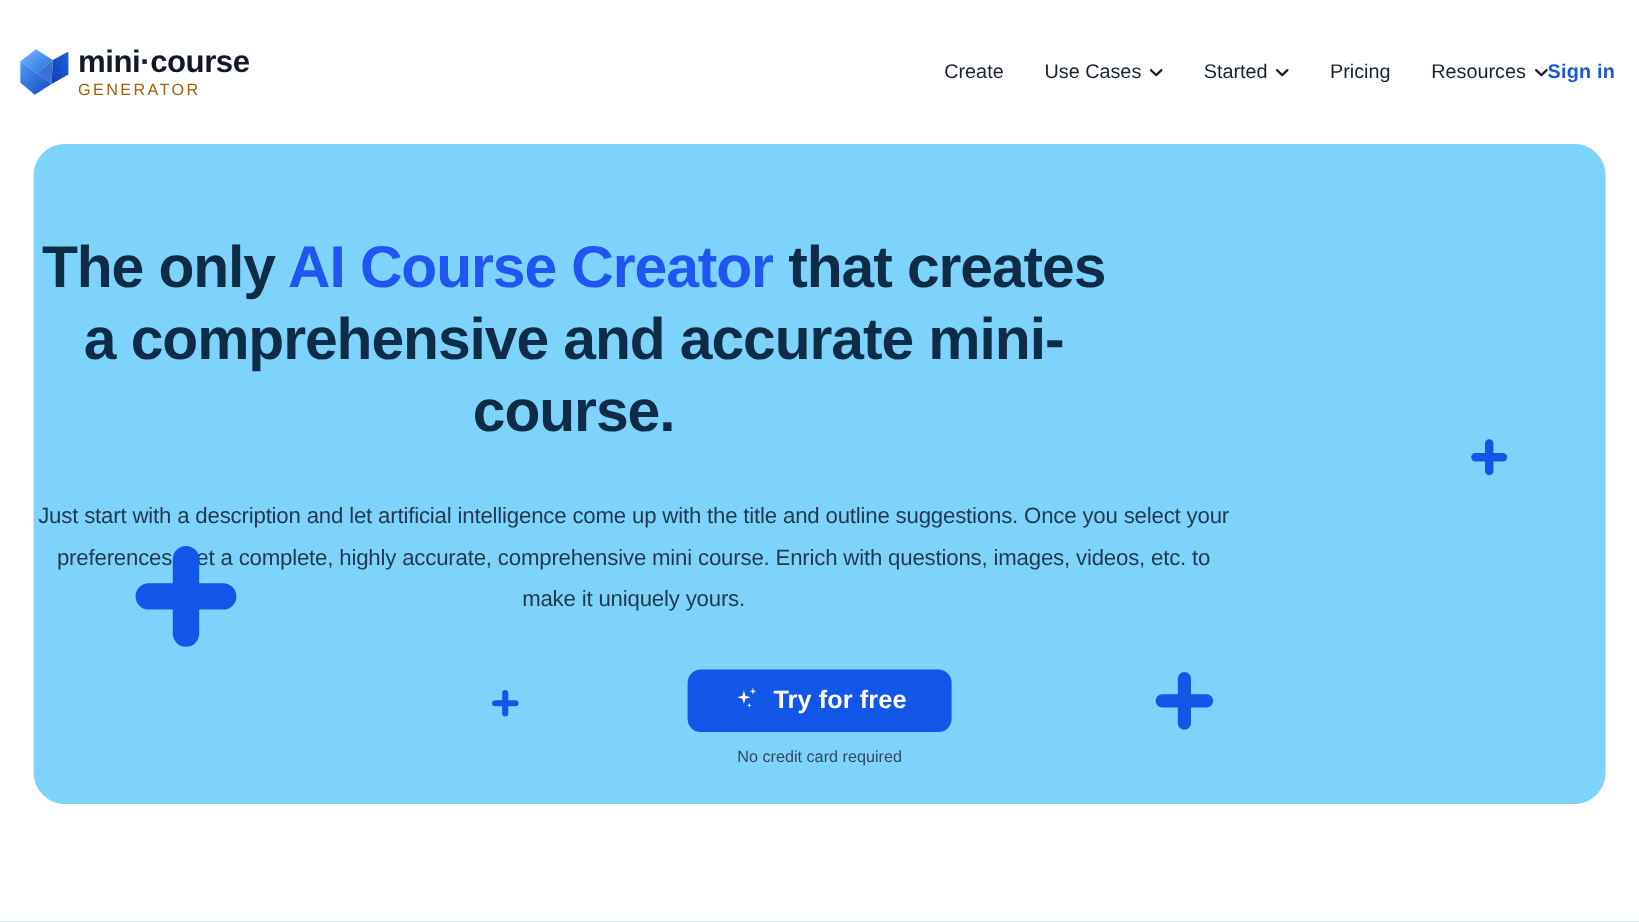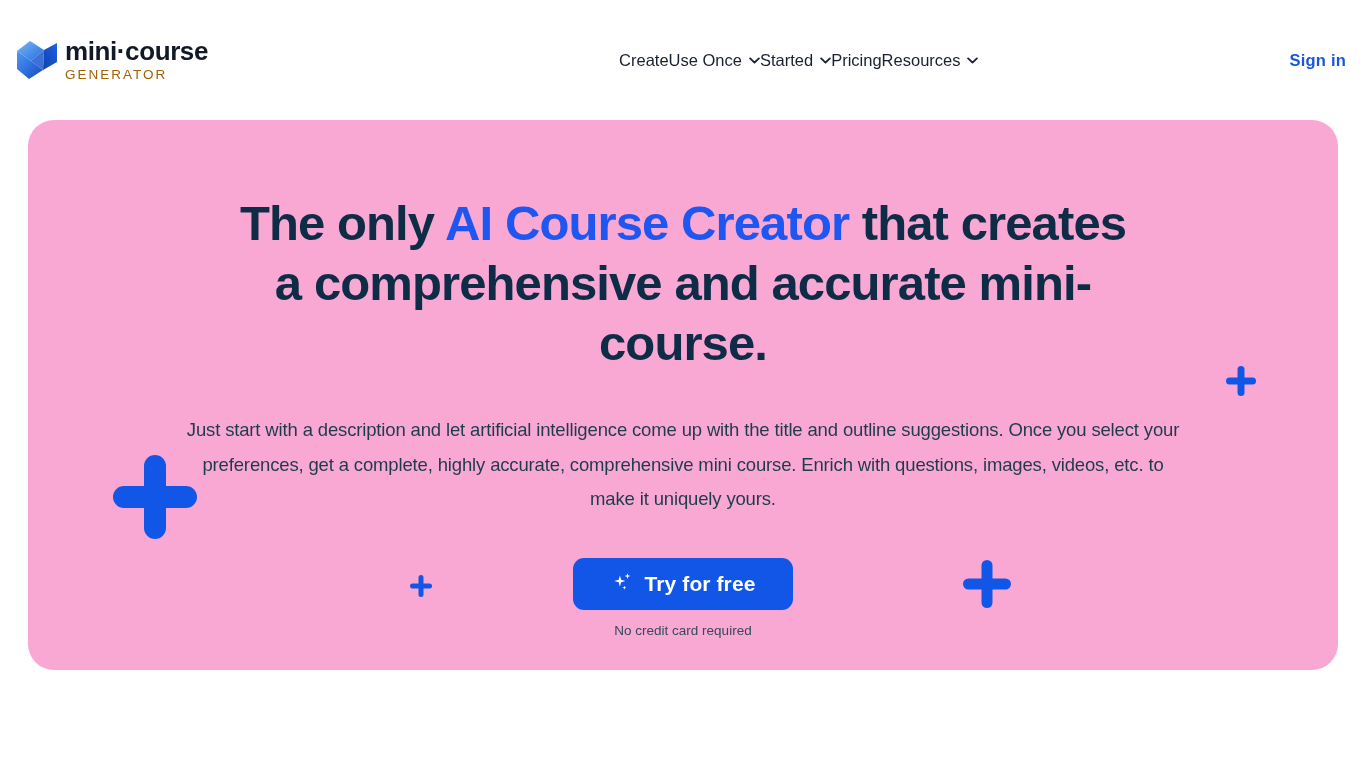--- a/index.html
+++ b/index.html
@@ -60,21 +60,22 @@
     font-weight: 400;
     color: #a16207;
     letter-spacing: 2.0px;
     margin-top: 4px;
   }
 
   .main-nav {
     flex: 1 1 auto;
     display: flex;
     align-items: center;
-    justify-content: center;
+    justify-content: flex-end;
+    gap: 34px;
     margin-left: 100px;
   }
 
   .nav-item {
     display: flex;
     align-items: center;
     gap: 7px;
     font-size: 16.5px;
     color: #18212f;
     cursor: pointer;
@@ -122,26 +123,25 @@
   }
 
   
   .hero-wrap {
     padding: 0 28px;
   }
 
   .hero-card {
     position: relative;
     height: 550px;
-    background: #f9a8d4;
+    background: #7dd3fc;
     border-radius: 26px;
     overflow: hidden;
     display: flex;
     flex-direction: column;
-    align-items: center;
   }
 
   .hero-title {
     margin-top: 73px;
     width: 900px;
     text-align: center;
     font-size: 49px;
     line-height: 60px;
     font-weight: 700;
     color: #0f2c47;
@@ -257,21 +257,21 @@
     </span>
   </a>
 
   <nav class="main-nav">
 
     <button class="nav-item">
       <span>Create</span>
     </button>
 
     <button class="nav-item">
-      <span>Use Once</span>
+      <span>Use Cases</span>
       <svg class="chev" viewBox="0 0 12 8">
           <path d="M1 1.6 L6 6.4 L11 1.6" fill="none" stroke="#18212f" stroke-width="2.1" stroke-linecap="round" stroke-linejoin="round"></path>
         </svg>
     </button>
 
     <button class="nav-item">
       <span>Started</span>
       <svg class="chev" viewBox="0 0 12 8">
           <path d="M1 1.6 L6 6.4 L11 1.6" fill="none" stroke="#18212f" stroke-width="2.1" stroke-linecap="round" stroke-linejoin="round"></path>
         </svg>

